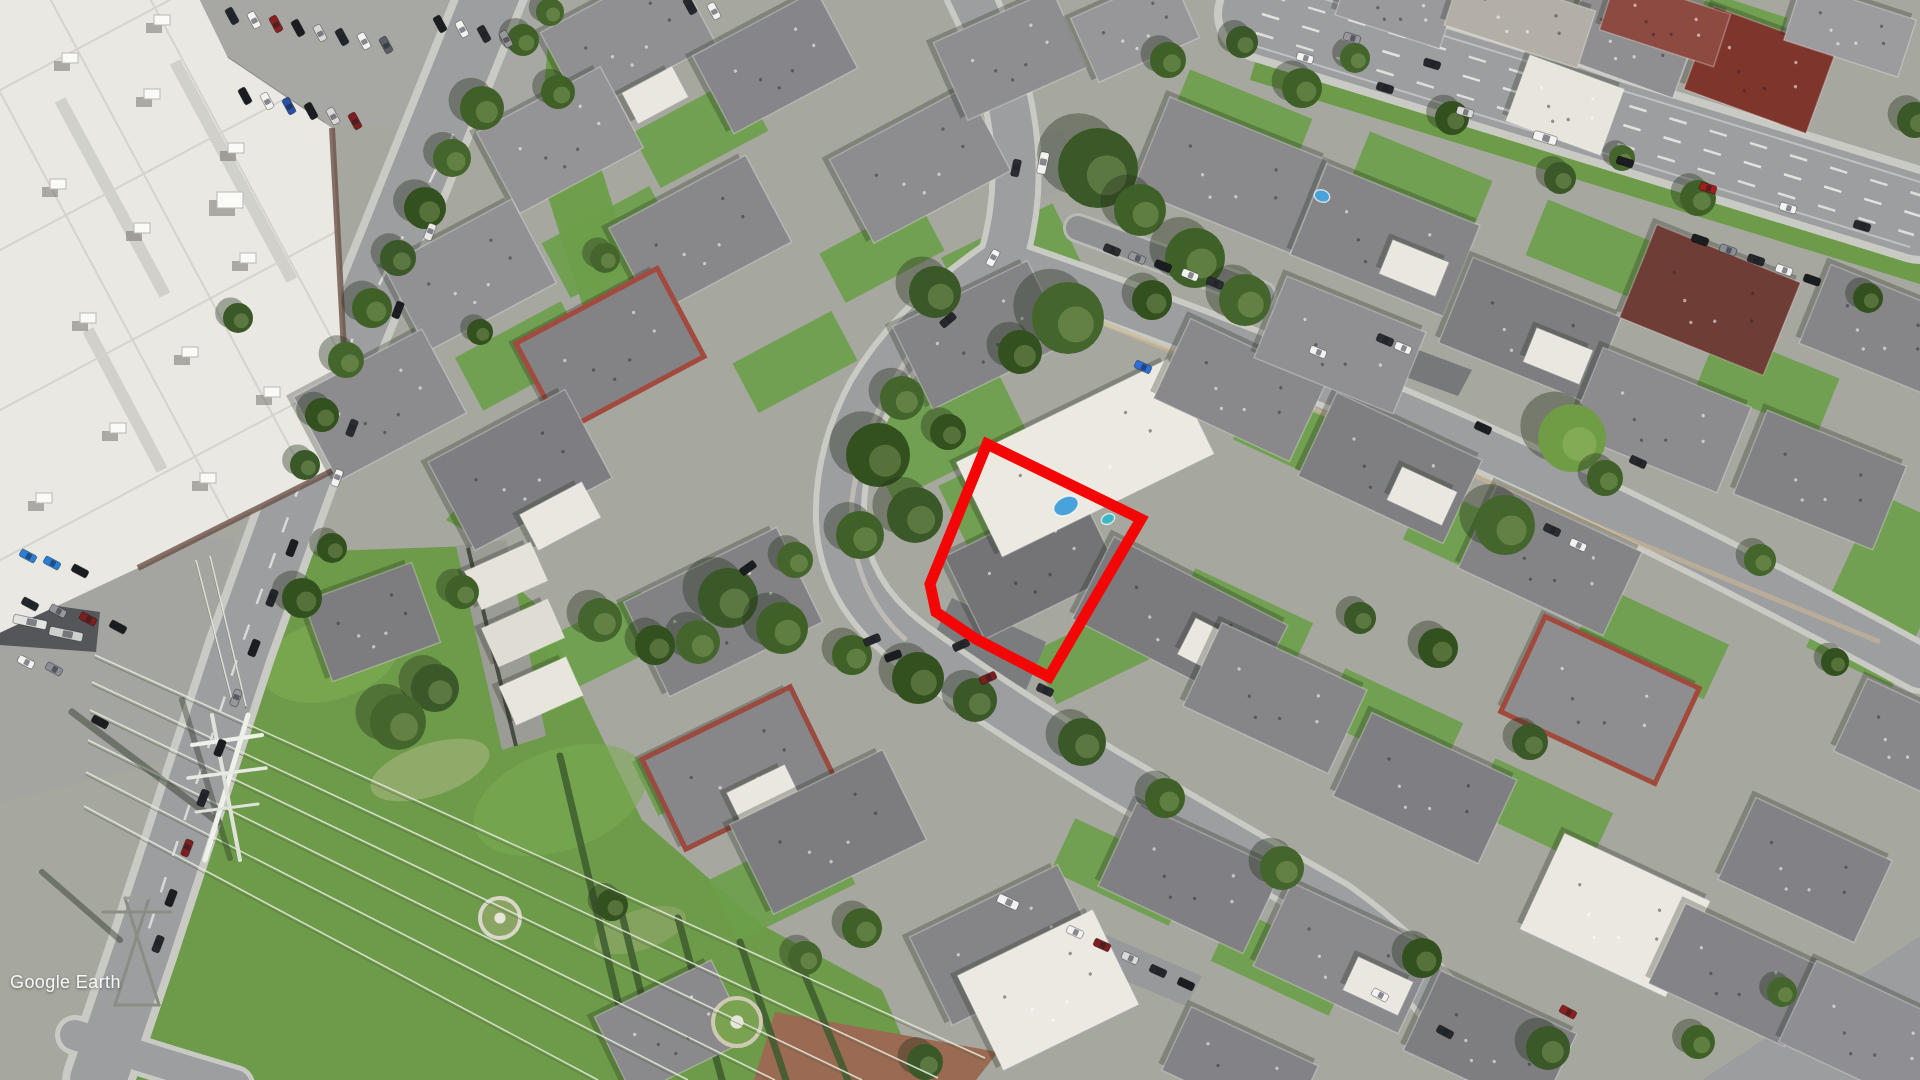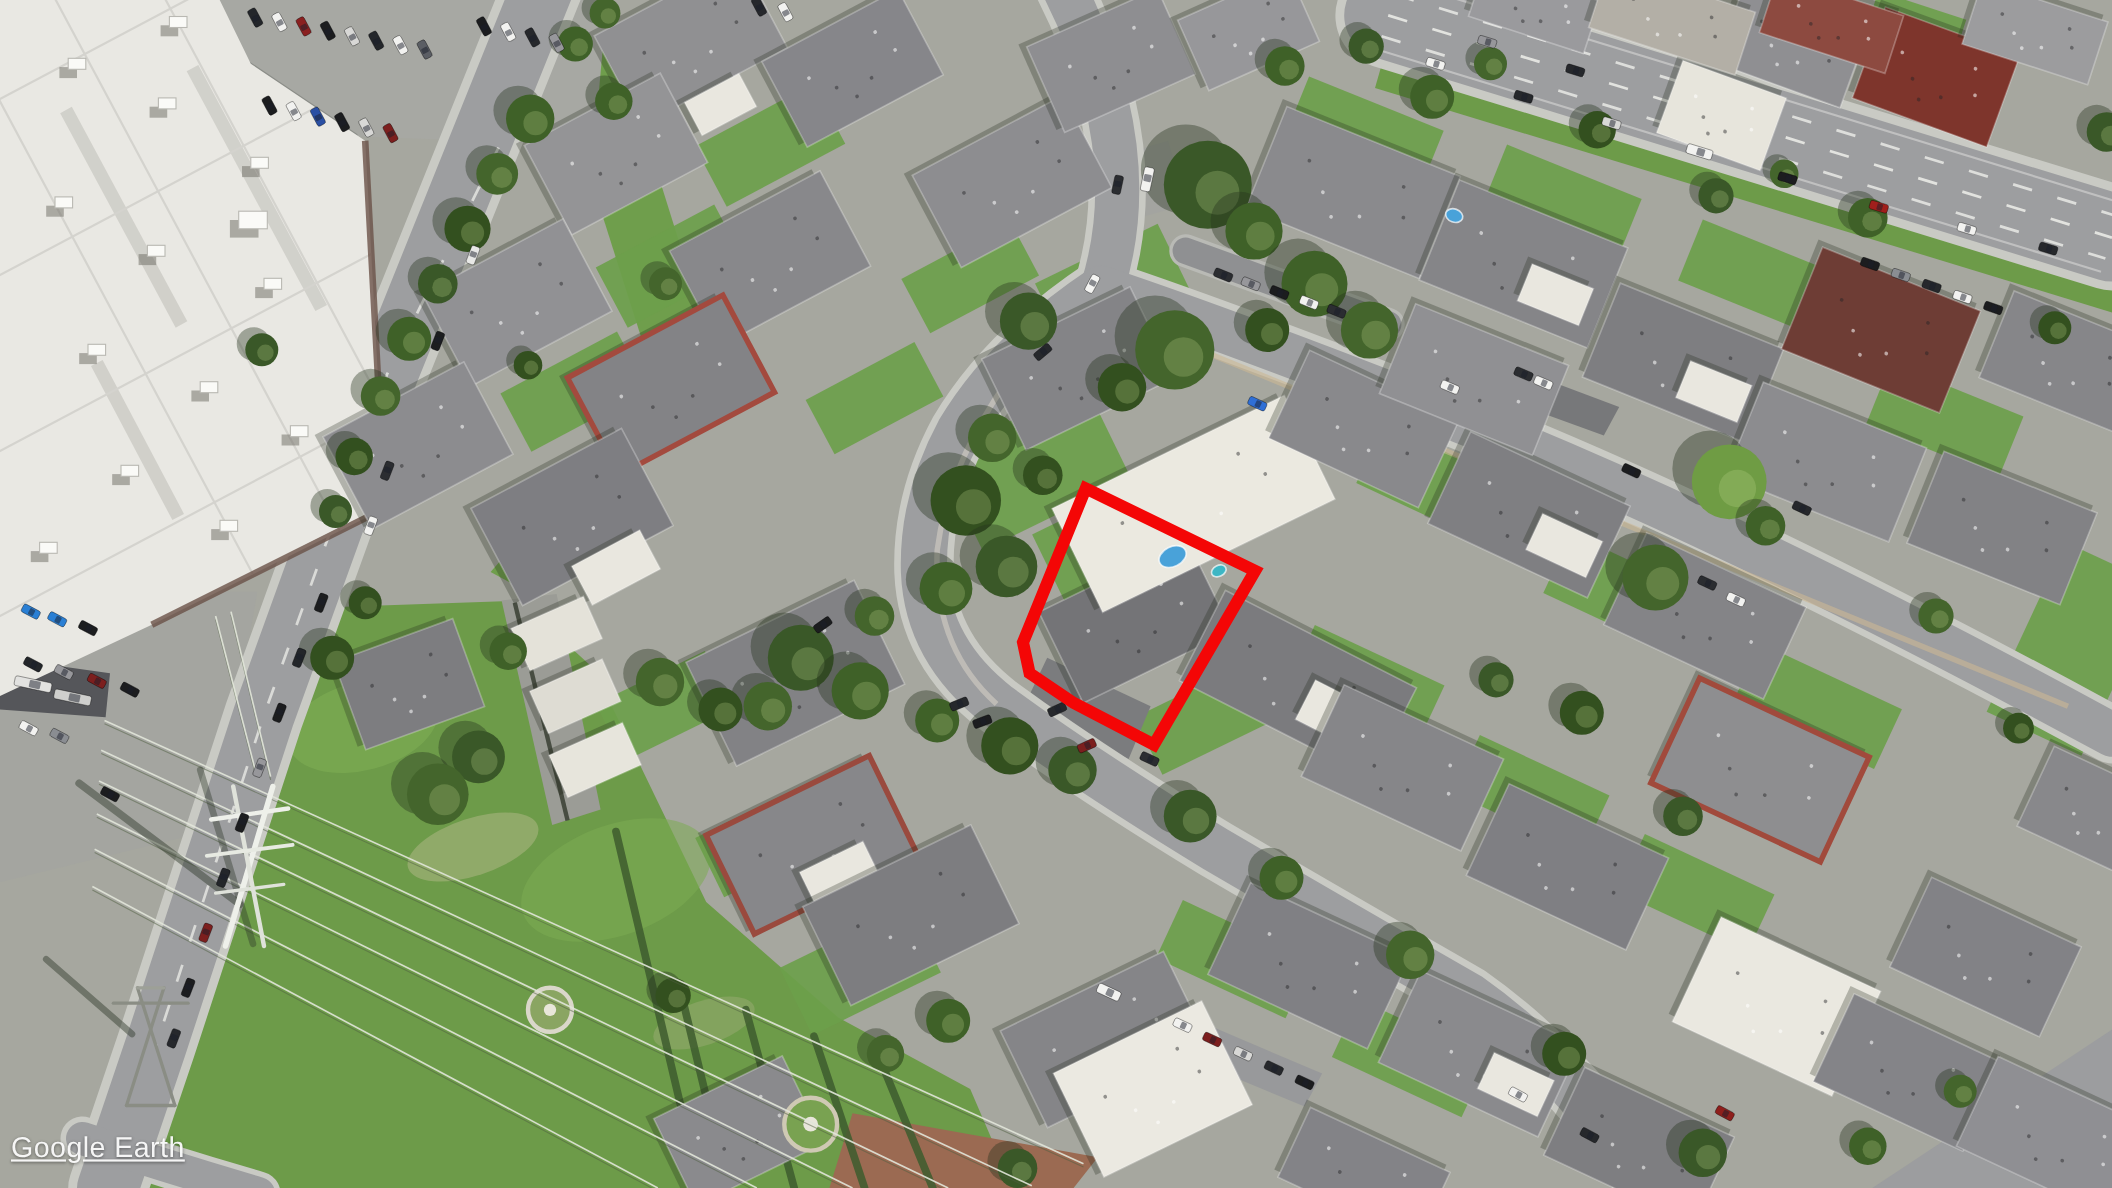--- a/index.html
+++ b/index.html
@@ -1,23 +1,23 @@
 <!DOCTYPE html>
 <html><head>
 <meta charset="utf-8">
 <style>
   html,body{margin:0;padding:0;}
   body{width:1920px;height:1080px;overflow:hidden;background:#a6a79f;font-family:"Liberation Sans",sans-serif;}
   .map-viewport{position:absolute;left:0;top:0;width:1920px;height:1080px;overflow:hidden;}
   svg{display:block;}
   .watermark{
-    position:absolute;left:10px;top:1028px;
-    font-size:26px;letter-spacing:.4px;color:rgba(255,255,255,.93);
+    position:absolute;left:10px;top:972px;
+    font-size:18px;letter-spacing:.4px;color:rgba(255,255,255,.93);
     text-shadow:0 1px 3px rgba(0,0,0,.45);
-    user-select:none;pointer-events:none;font-weight:400;text-decoration:underline;
+    user-select:none;pointer-events:none;font-weight:400;
   }
 </style>
 </head>
 <body>
 
 <div class="map-viewport">
   <svg width="1920" height="1080" viewBox="0 0 1920 1080" xmlns="http://www.w3.org/2000/svg">
       <g>
         <rect x="0" y="0" width="1920" height="1080" fill="#a6a79f"></rect>
       </g>

